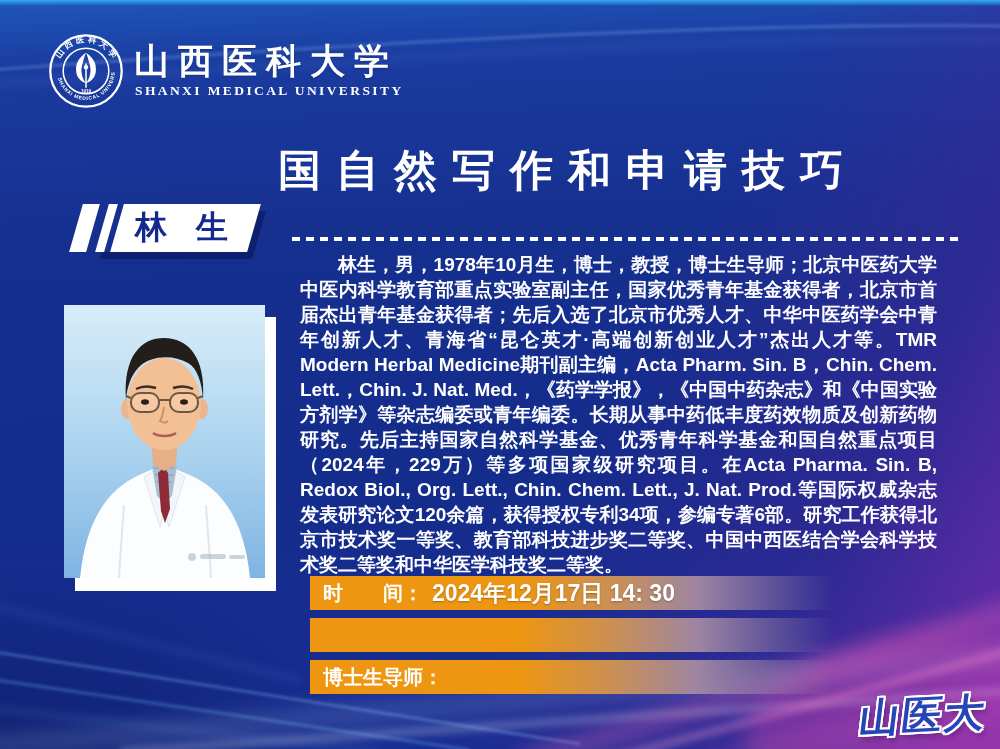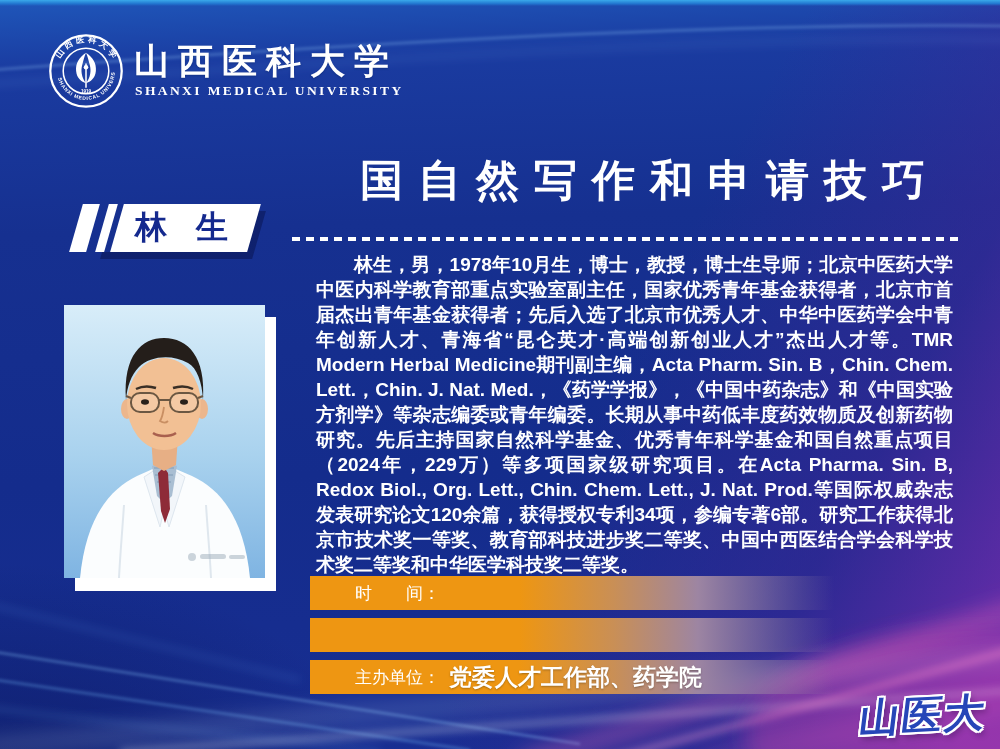--- a/index.html
+++ b/index.html
@@ -16,47 +16,47 @@
     background:linear-gradient(180deg,#3aa9ea 0%,#2277d0 60%,rgba(30,90,190,0) 100%);}
   .streaks{position:absolute;left:0;top:0;width:1000px;height:749px;z-index:1;pointer-events:none;}
   
   .header{position:absolute;left:0;top:0;width:100%;height:130px;z-index:2;}
   .logo{position:absolute;left:48px;top:33px;width:76px;height:76px;}
   .uni-cn{position:absolute;left:134px;top:38px;color:#fff;font-family:"Liberation Serif","DejaVu Serif",serif;
     font-size:35px;font-weight:bold;letter-spacing:9px;white-space:nowrap;text-shadow:0 1px 2px rgba(0,30,90,.4);}
   .uni-en{position:absolute;left:135px;top:83px;color:#fff;font-family:"Liberation Serif","DejaVu Serif",serif;
     font-size:13.5px;font-weight:bold;letter-spacing:2.4px;white-space:nowrap;}
   
-  .title{position:absolute;left:278px;top:152px;width:662px;margin:0;z-index:2;
-    color:#fff;font-size:43px;font-weight:800;letter-spacing:15px;text-align:right;white-space:nowrap;}
+  .title{position:absolute;left:278px;top:142px;width:662px;margin:0;z-index:2;
+    color:#fff;font-size:43px;font-weight:800;letter-spacing:15px;text-align:left;white-space:nowrap;}
   
   .name-box{position:absolute;left:76px;top:204px;height:48px;z-index:2;display:flex;align-items:stretch;
     transform:skewX(-16deg);}
   .nb-stripe{width:17px;height:48px;background:#fff;margin-right:9px;}
   .nb-main{position:relative;width:152px;height:48px;background:#fff;
     box-shadow:7px 7px 0 rgba(8,18,76,.5);display:flex;align-items:center;justify-content:center;}
   .nb-slash{position:absolute;left:9px;top:0;width:6px;height:100%;background:#16308f;}
   .nb-text{transform:skewX(16deg);color:#14298e;font-size:32px;font-weight:800;letter-spacing:10px;
     white-space:nowrap;padding-left:16px;}
   
   .dashes{position:absolute;left:292px;top:237px;width:666px;height:4px;z-index:2;
     background:repeating-linear-gradient(90deg,#fff 0 8px,rgba(255,255,255,0) 8px 14px);}
   
   .photo-mat{position:absolute;left:75px;top:317px;width:201px;height:274px;background:#fff;z-index:2;}
   .photo{position:absolute;left:64px;top:305px;width:201px;height:273px;z-index:3;}
   .photo svg{display:block;width:100%;height:100%;}
   
-  .bio{position:absolute;left:316px;top:252px;width:637px;margin:0;z-index:2;color:#fff;
+  .bio{position:absolute;left:300px;top:252px;width:637px;margin:0;z-index:2;color:#fff;
     font-size:19px;line-height:25px;font-weight:bold;text-align:justify;text-indent:2em;}
   
   .details{position:absolute;left:310px;top:576px;z-index:2;}
   .detail-row{display:flex;align-items:center;width:524px;height:34px;margin-bottom:8px;padding-left:13px;
     box-sizing:border-box;
     background:linear-gradient(90deg,#ee9612 0%,#ee9612 40%,#c98f56 58%,#9d85a2 74%,rgba(100,85,160,0) 100%);}
-  .detail-label{color:#fff;font-size:17px;font-weight:400;white-space:nowrap;margin-left:32px;}
+  .detail-label{color:#fff;font-size:20px;font-weight:700;white-space:nowrap;}
   .detail-value{color:#fff;font-size:23px;font-weight:800;white-space:nowrap;margin-left:9px;
     text-shadow:0 1px 2px rgba(40,30,10,.35);}
   
   .brand{position:absolute;right:14px;bottom:6px;z-index:2;color:#2646b8;
     font-family:"Liberation Serif","DejaVu Serif",serif;font-size:40px;font-weight:bold;letter-spacing:2px;
     transform:skewX(-10deg) rotate(-3deg);
     text-shadow:-2px -2px 0 #fff,2px -2px 0 #fff,-2px 2px 0 #fff,2px 2px 0 #fff,0 -2px 0 #fff,0 2px 0 #fff,
       -2px 0 0 #fff,2px 0 0 #fff,3px 4px 6px rgba(10,0,40,.45);}
 </style>
 </head>
@@ -186,24 +186,24 @@
         <rect x="165" y="250" width="16" height="4" rx="2"></rect>
       </g>
     </svg>
   </div>
 
   <p class="bio">林生，男，1978年10月生，博士，教授，博士生导师；北京中医药大学中医内科学教育部重点实验室副主任，国家优秀青年基金获得者，北京市首届杰出青年基金获得者；先后入选了北京市优秀人才、中华中医药学会中青年创新人才、青海省“昆仑英才·高端创新创业人才”杰出人才等。TMR Modern Herbal Medicine期刊副主编，Acta Pharm. Sin. B，Chin. Chem. Lett.，Chin. J. Nat. Med.，《药学学报》，《中国中药杂志》和《中国实验方剂学》等杂志编委或青年编委。长期从事中药低丰度药效物质及创新药物研究。先后主持国家自然科学基金、优秀青年科学基金和国自然重点项目（2024年，229万）等多项国家级研究项目。在Acta Pharma. Sin. B, Redox Biol., Org. Lett., Chin. Chem. Lett., J. Nat. Prod.等国际权威杂志发表研究论文120余篇，获得授权专利34项，参编专著6部。研究工作获得北京市技术奖一等奖、教育部科技进步奖二等奖、中国中西医结合学会科学技术奖二等奖和中华医学科技奖二等奖。</p>
 
   <div class="details">
     <div class="detail-row">
       <span class="detail-label">时　　间：</span>
+      <span class="detail-value">2024年12月17日 14: 30</span>
     </div>
     <div class="detail-row">
     </div>
     <div class="detail-row">
-      <span class="detail-label">主办单位：</span>
-      <span class="detail-value">党委人才工作部、药学院</span>
+      <span class="detail-label">博士生导师：</span>
     </div>
   </div>
 
   <div class="brand">山医大</div>
 
 </div>
 
 </body></html>

